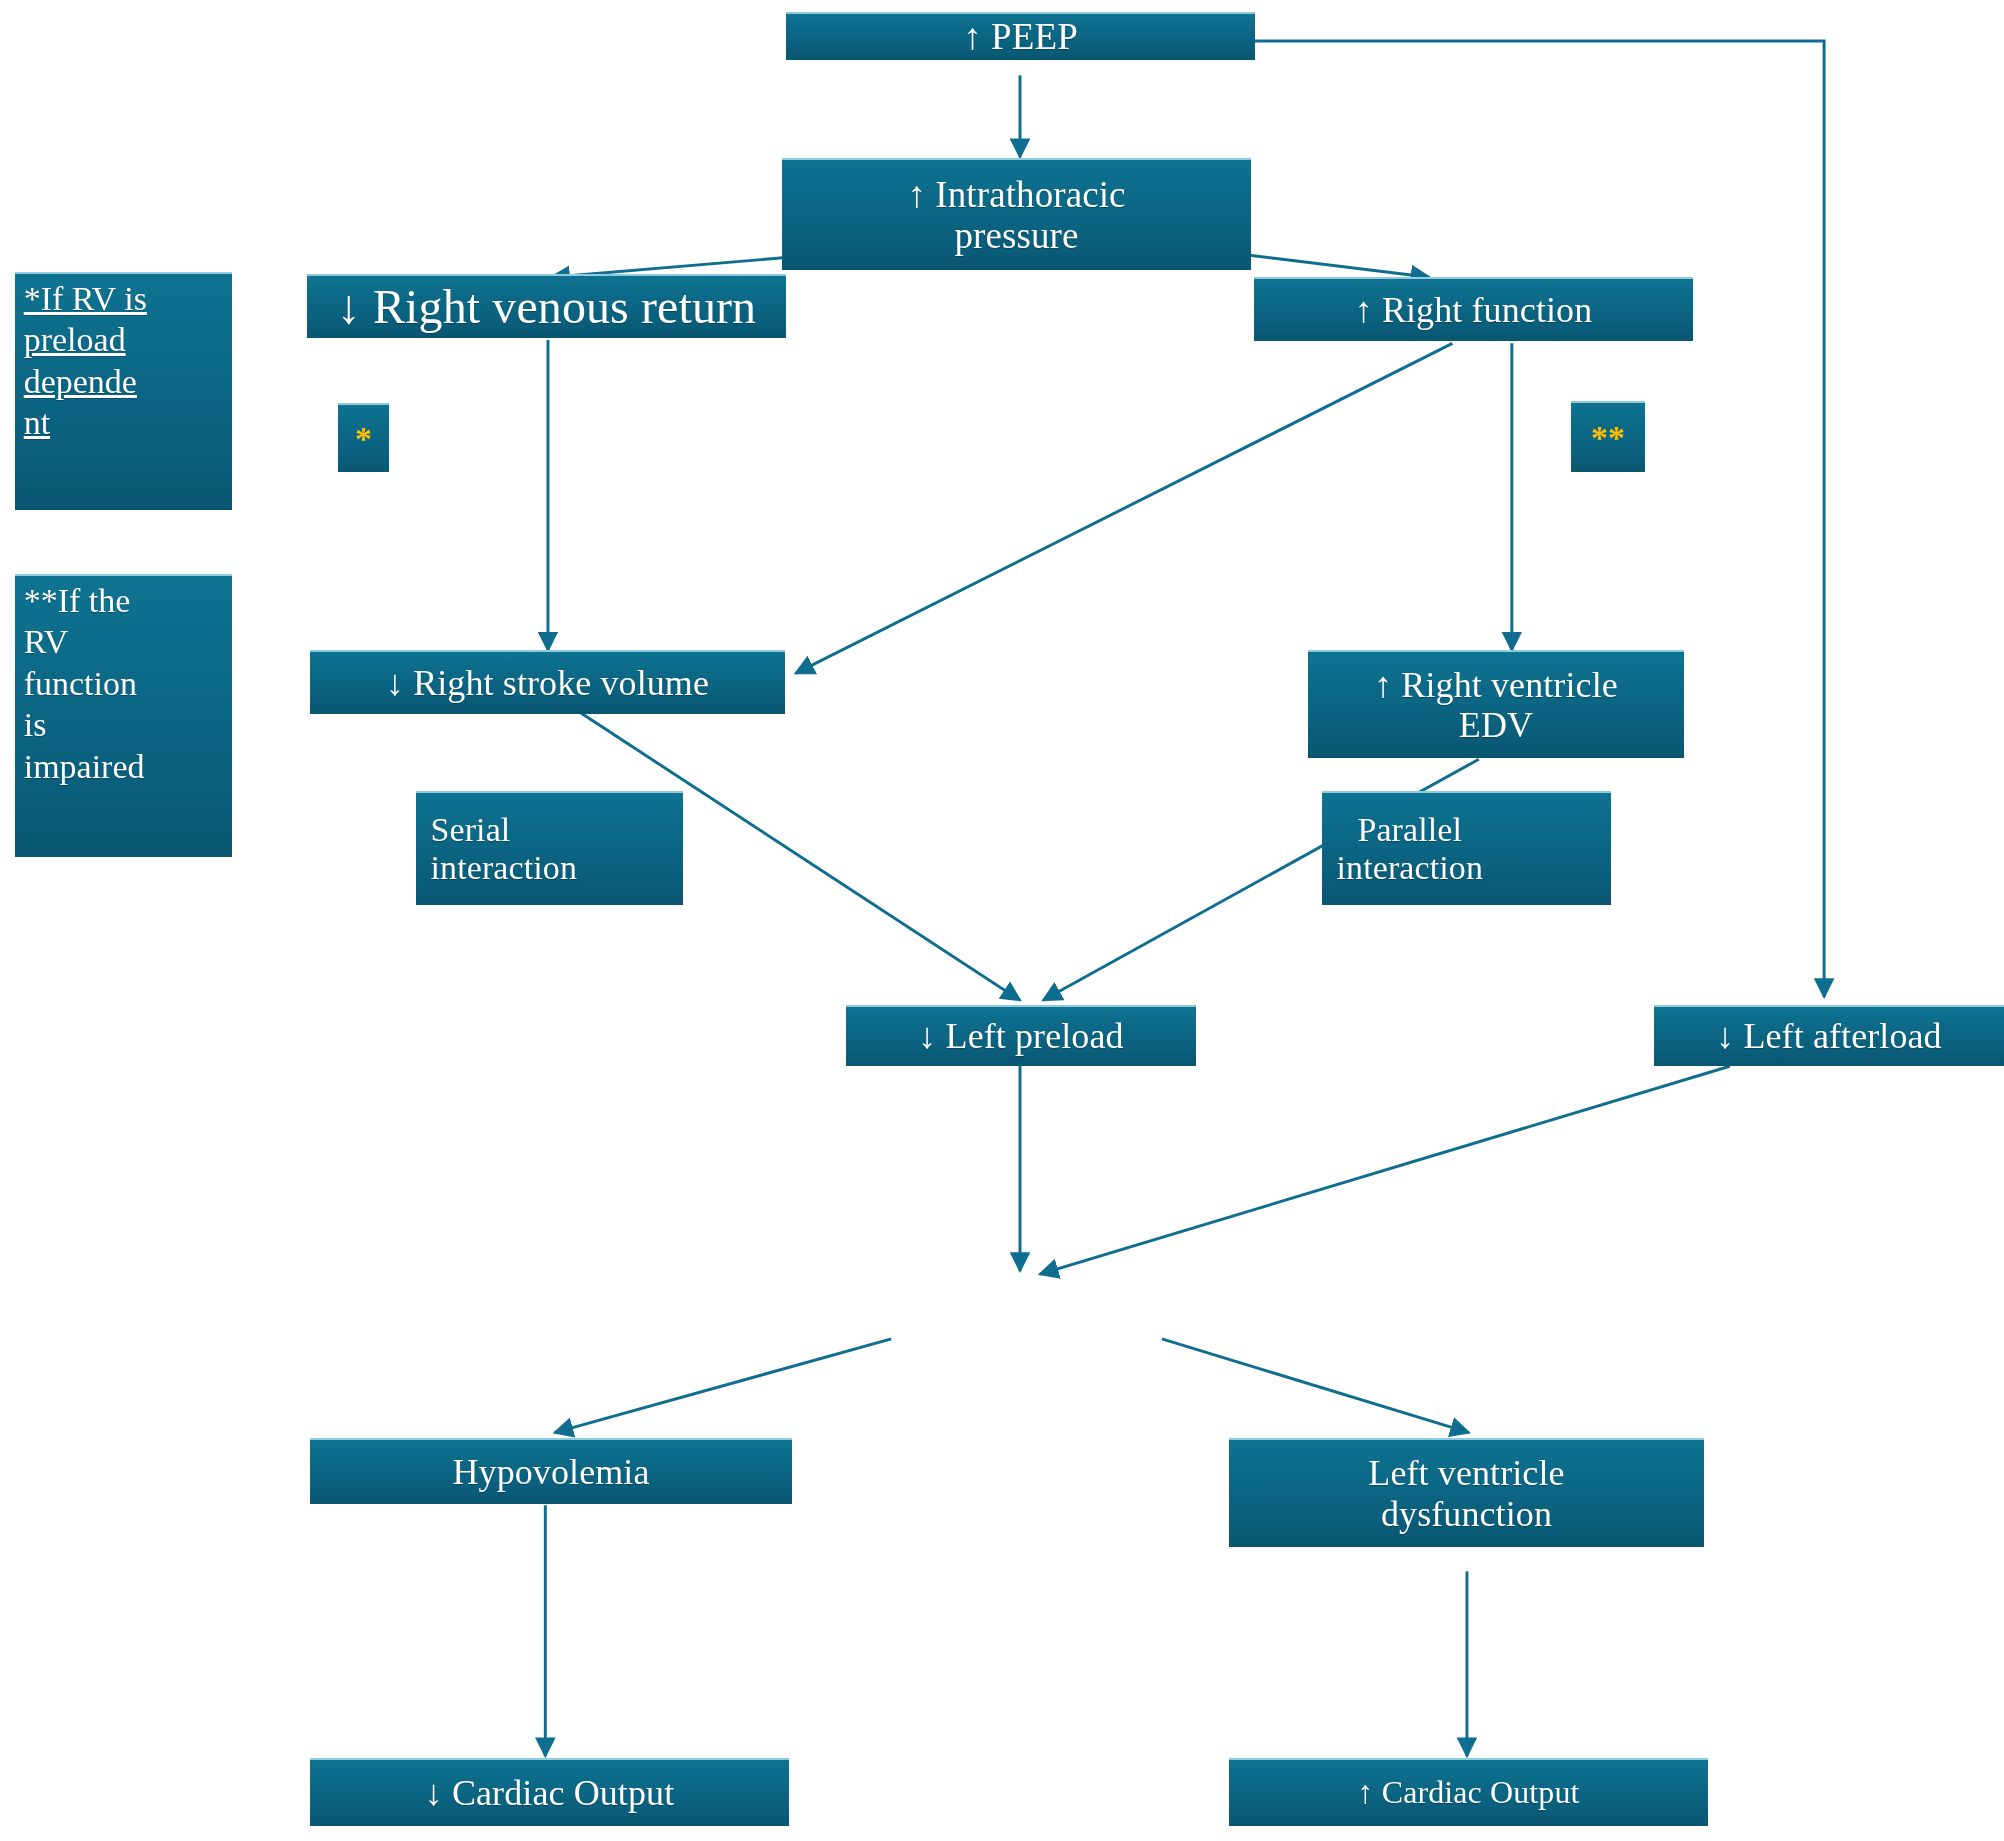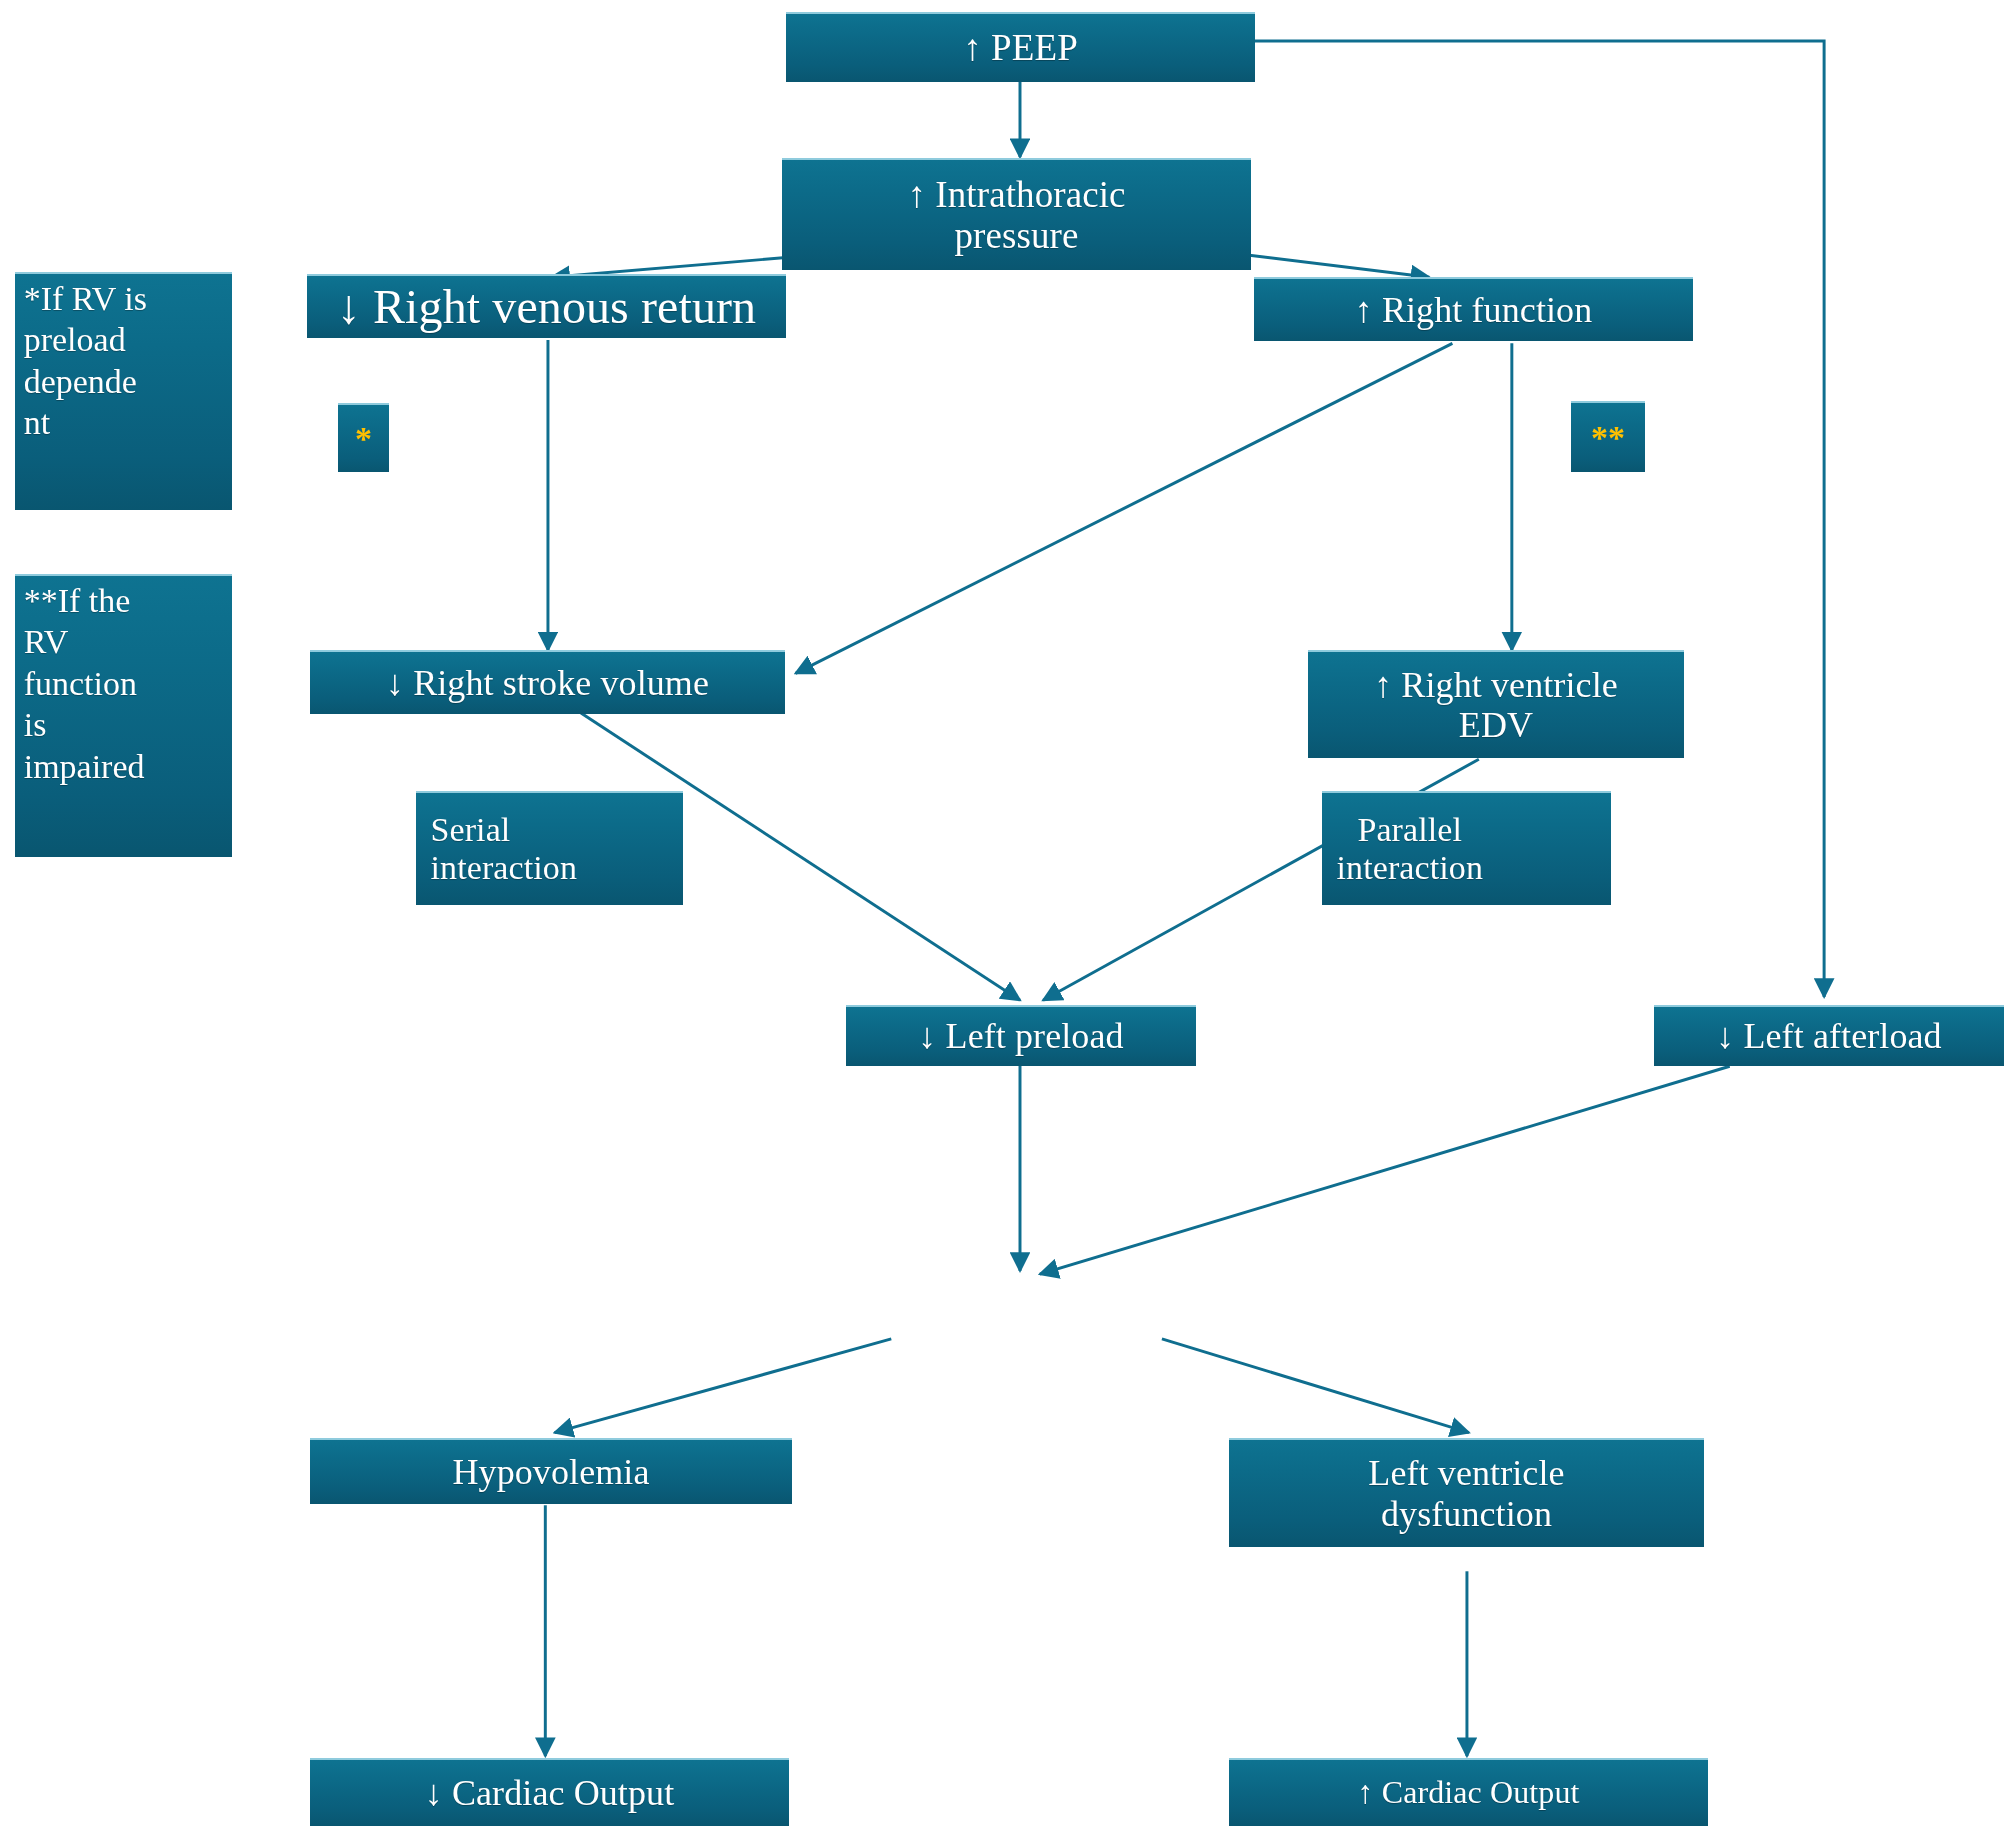--- a/index.html
+++ b/index.html
@@ -110,21 +110,21 @@
       <path d="M 1350 2028 L 840 2170"></path>
 
       <path d="M 1760 2028 L 2225 2170"></path>
 
       <path d="M 826 2280 L 826 2660"></path>
 
       <path d="M 2222 2380 L 2222 2660"></path>
     </g>
   </svg>
 
-  <div class="node" style="left:786px; top:12px; width:469px; height:70px; font-size:37px;">
+  <div class="node" style="left:786px; top:12px; width:469px; height:48px; font-size:37px;">
     <span class="txt">↑ PEEP</span>
   </div>
 
   <div class="node" style="left:782px; top:158px; width:469px; height:112px; font-size:37px;">
     <span class="txt">↑ Intrathoracic
 pressure</span>
   </div>
 
   <div class="node" style="left:307px; top:274px; width:479px; height:64px; font-size:48px;">
     <span class="txt">↓ Right venous return</span>
@@ -180,21 +180,21 @@
   </div>
 
   <div class="node" style="left:310px; top:1758px; width:479px; height:68px; font-size:36px;">
     <span class="txt">↓ Cardiac Output</span>
   </div>
 
   <div class="node" style="left:1229px; top:1758px; width:479px; height:68px; font-size:32px;">
     <span class="txt">↑ Cardiac Output</span>
   </div>
 
-  <div class="legend" style="left:14.5px; top:272px; width:217px; height:238px; font-size:34px;">
+  <div class="legend" style="left:14.5px; top:272px; width:217px; height:238px; font-size:34px;text-decoration:underline;">
     <span class="txt">*If  RV is
 preload
 depende
 nt</span>
   </div>
 
   <div class="legend" style="left:14.5px; top:574px; width:217px; height:283px; font-size:34px;">
     <span class="txt">**If the
 RV
 function

